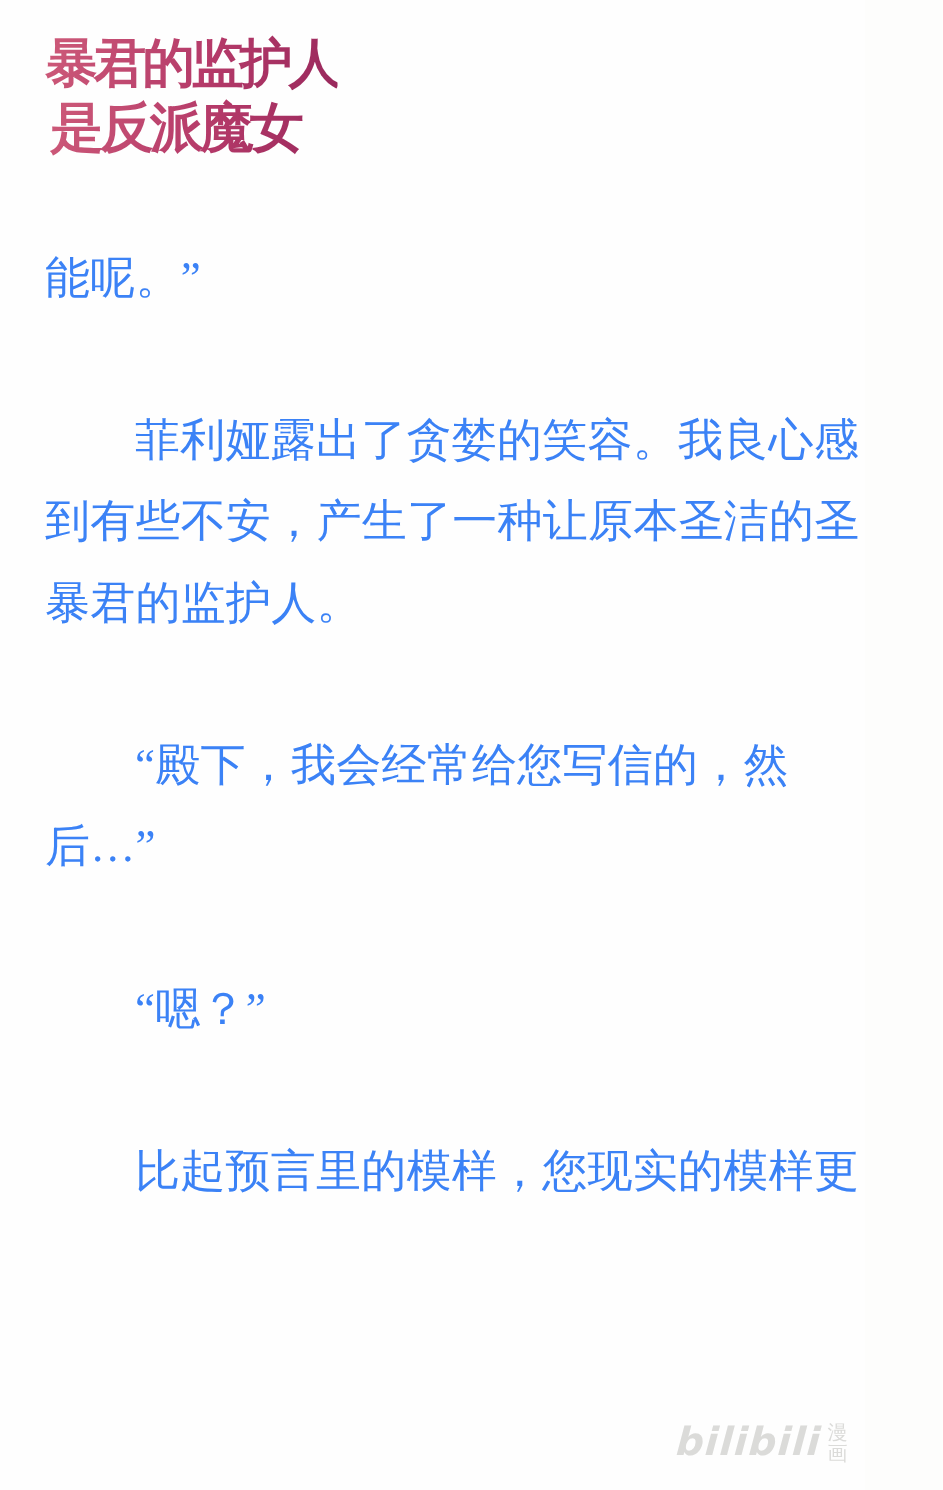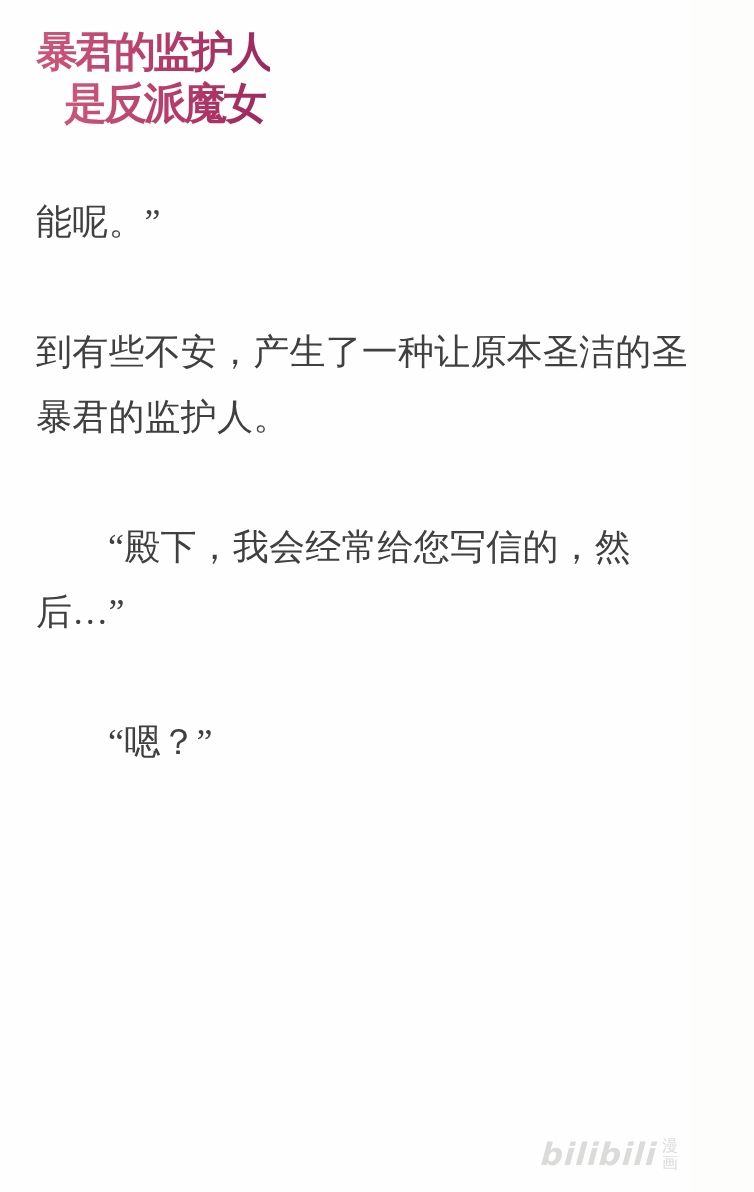--- a/index.html
+++ b/index.html
@@ -23,26 +23,26 @@
     user-select: none;
   }
   .logo-line {
     background: linear-gradient(105deg, #cd5a79 0%, #b53a69 55%, #99285c 100%);
     -webkit-background-clip: text;
     background-clip: text;
     color: transparent;
     letter-spacing: -3px;
   }
   .logo-line1 { font-size: 42px; }
-  .logo-line2 { font-size: 43px; margin-left: 28px; }
+  .logo-line2 { font-size: 43px; margin-left: 4px; }
   
   .content {
     position: absolute;
     top: 190px; left: 36px; right: 30px;
-    color: #404040;
+    color: #3b82f6;
   }
   .para { margin: 0; }
   .para + .para { margin-top: 65px; }
   .line {
     font-size: 36px;
     line-height: 65px;
     letter-spacing: 0.2px;
     white-space: nowrap;
   }
   .line.indent { text-indent: 72px; }
@@ -80,31 +80,33 @@
   <div class="logo">
     <div class="logo-line logo-line1">暴君的监护人</div>
     <div class="logo-line logo-line2">是反派魔女</div>
   </div>
 
   <div class="content" id="paragraphs">
       <div class="para">
         <div class="line">能呢。”</div>
       </div>
       <div class="para">
+        <div class="line indent">菲利娅露出了贪婪的笑容。我良心感</div>
         <div class="line">到有些不安，产生了一种让原本圣洁的圣</div>
         <div class="line">暴君的监护人。</div>
       </div>
       <div class="para">
         <div class="line indent">“殿下，我会经常给您写信的，然</div>
         <div class="line">后…”</div>
       </div>
       <div class="para">
         <div class="line indent">“嗯？”</div>
       </div>
       <div class="para">
+        <div class="line indent">比起预言里的模样，您现实的模样更</div>
       </div>
     </div>
 
   <div class="watermark">
     <span class="wm-brand">bilibili</span>
     <span class="wm-suffix">
       <span>漫</span>
       <span>画</span>
     </span>
   </div>

